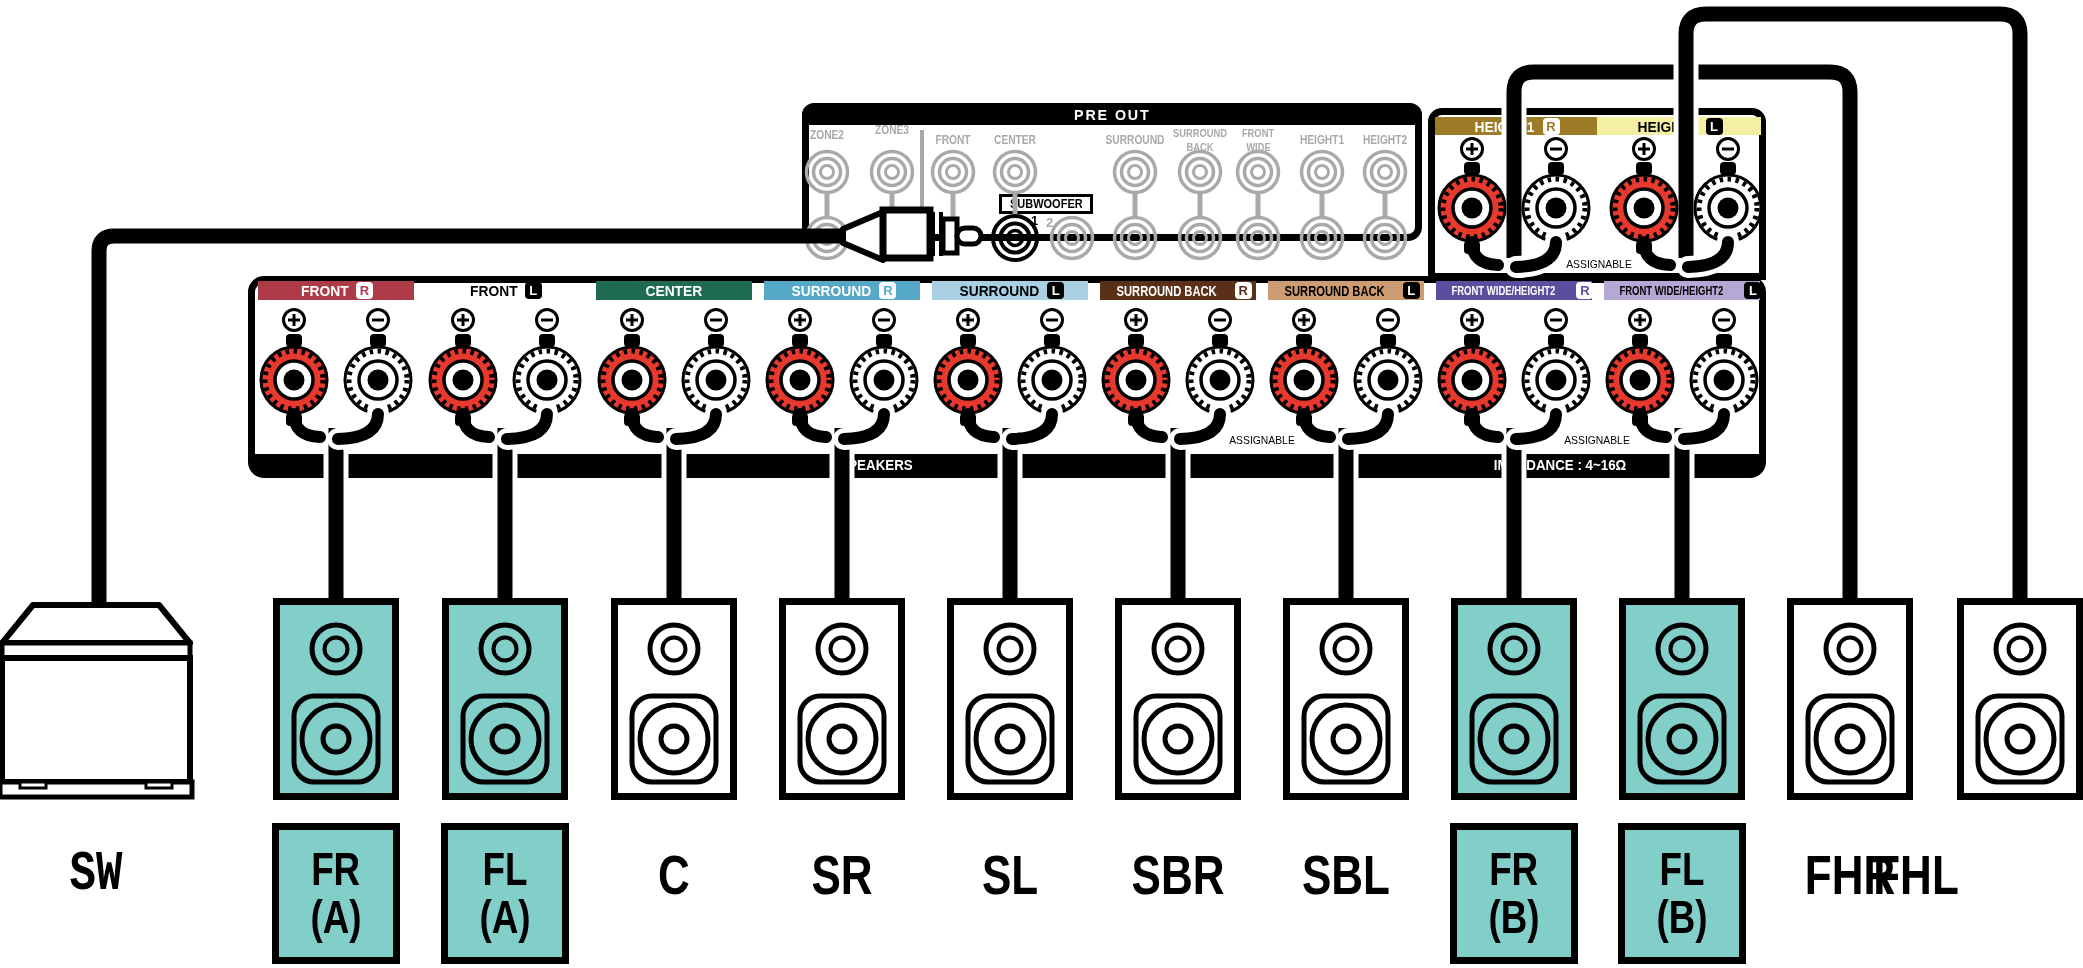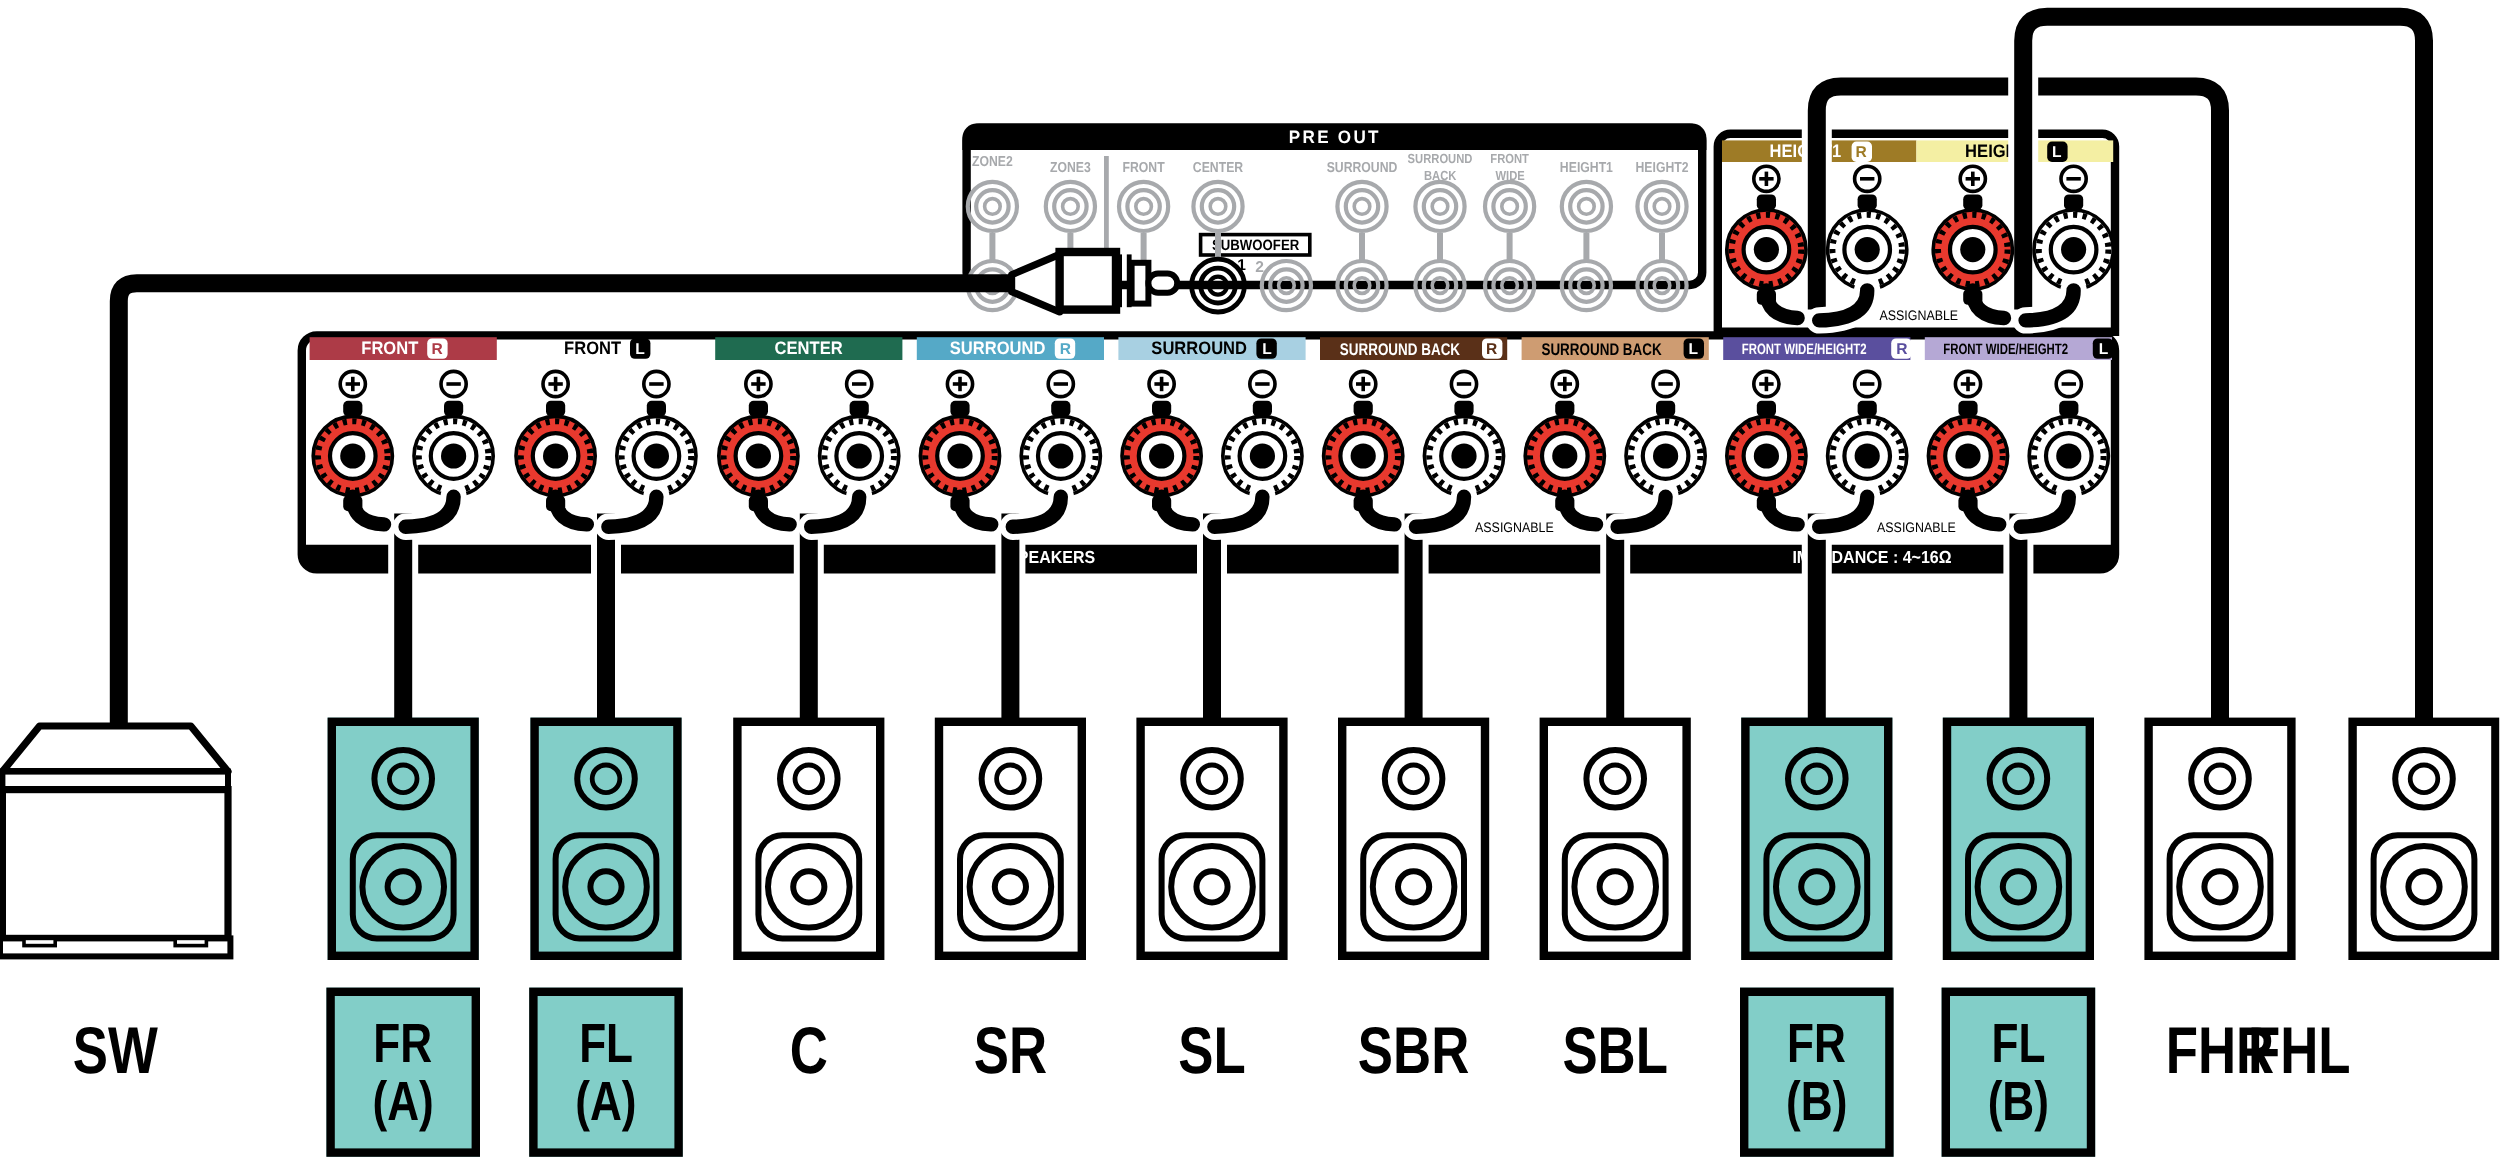--- a/index.html
+++ b/index.html
@@ -65,21 +65,21 @@
   <div class="jacknum" style="left:1031px;top:213px;color:#000;">1</div>
   <div class="jacknum" style="left:1046px;top:215px;color:#A7A9AC;">2</div>
 
   <div class="assignable" style="left:1599px;top:258px;"><span>ASSIGNABLE</span></div>
   <div class="assignable" style="left:1262px;top:434px;"><span>ASSIGNABLE</span></div>
   <div class="assignable" style="left:1597px;top:434px;"><span>ASSIGNABLE</span></div>
 
   <div class="preout-lbl" style="left: 827px; top: 128px;">
       <div><span>ZONE2</span></div>
     </div>
-    <div class="preout-lbl" style="left: 892px; top: 133px; text-align: center;">
+    <div class="preout-lbl" style="left: 892px; top: 123px; text-align: center;">
       <div><span>ZONE3</span></div>
     </div>
     <div class="preout-lbl" style="left: 953px; top: 133px;">
       <div><span>FRONT</span></div>
     </div>
     <div class="preout-lbl" style="left: 1015px; top: 133px;">
       <div><span>CENTER</span></div>
     </div>
     <div class="preout-lbl" style="left: 1135px; top: 133px;">
       <div><span>SURROUND</span></div>
@@ -134,21 +134,21 @@
       <span class="badge" style="background: rgb(0, 0, 0); color: rgb(255, 255, 255);">L</span>
     </div>
     <div class="chan-bar sz-normal" style="left: 1435px; top: 117px; width: 162px; height: 18px; background: rgb(158, 123, 38);">
       <span class="txt" style="font-weight: bold; color: rgb(255, 255, 255);">HEIGHT1</span>
       <span class="badge" style="background: rgb(255, 255, 255); color: rgb(158, 123, 38);">R</span>
     </div>
     <div class="chan-bar sz-normal" style="left: 1597px; top: 117px; width: 164px; height: 18px; background: rgb(244, 239, 163);">
       <span class="txt" style="font-weight: bold; color: rgb(0, 0, 0);">HEIGHT1</span>
       <span class="badge" style="background: rgb(0, 0, 0); color: rgb(255, 255, 255);">L</span>
     </div>
-    <div class="big-label" style="left: 96px;"><span>SW</span></div>
+    <div class="big-label" style="left: 96px; font-family: Liberation Mono, monospace;"><span>SW</span></div>
     <div class="spk-box" style="left: 273px; background: rgb(130, 206, 200);"></div>
     <div class="spk-tag" style="left: 272px; background: rgb(130, 206, 200);">
       <span>FR</span>
       <span>(A)</span>
     </div>
     <div class="spk-box" style="left: 442px; background: rgb(130, 206, 200);"></div>
     <div class="spk-tag" style="left: 441px; background: rgb(130, 206, 200);">
       <span>FL</span>
       <span>(A)</span>
     </div>

